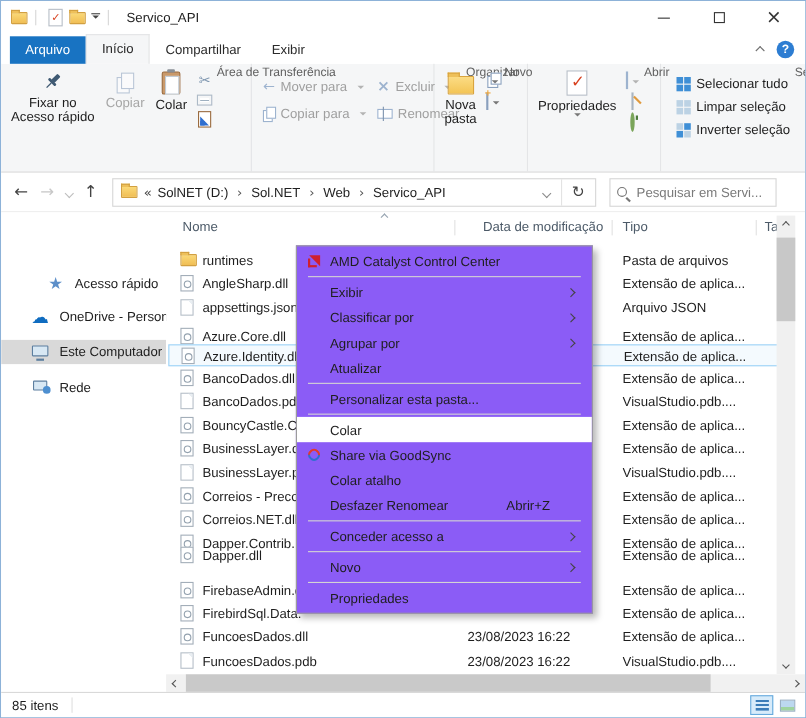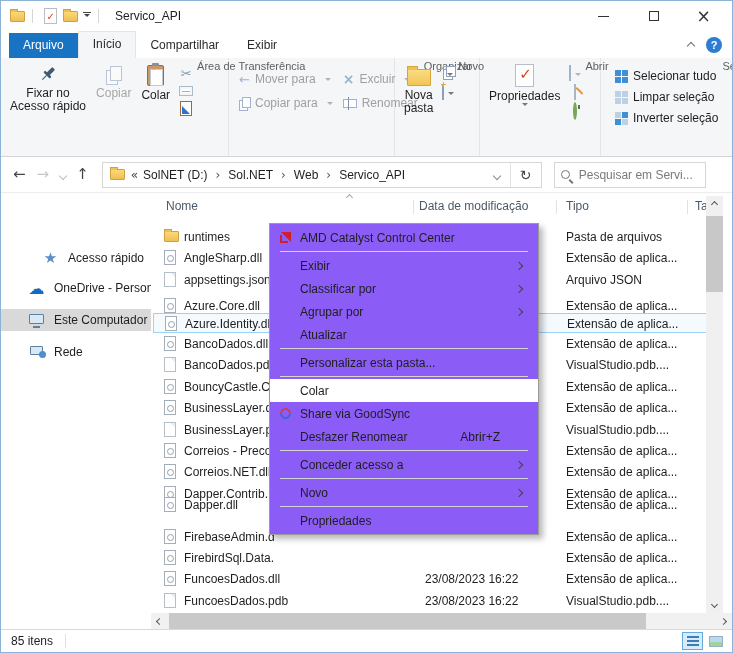--- a/index.html
+++ b/index.html
@@ -138,21 +138,21 @@
   
   .main{position:relative;height:420px;background:#fff;}
   .sidebar{position:absolute;left:0;top:0;width:150px;height:100%;overflow:hidden;}
   .side-item{position:absolute;left:0;width:100%;height:22px;display:flex;align-items:center;gap:9px;padding-left:27px;white-space:nowrap;overflow:hidden;}
   .side-item.indent{padding-left:41px;}
   .side-item.selected{background:#d9d9d9;}
   .sic{width:17px;display:flex;justify-content:center;flex:none;}
 
   .list{position:absolute;left:150px;top:0;right:0;bottom:0;overflow:hidden;}
   .lh{position:absolute;top:6px;color:#4c5a68;white-space:nowrap;}
-  .lh-nome{left:15px;} .lh-data{left:268px;} .lh-tipo{left:415px;}
+  .lh-nome{left:15px;} .lh-data{left:288px;} .lh-tipo{left:415px;}
   .lh-tam{left:544px;width:15px;overflow:hidden;}
   .lh-sep{position:absolute;top:7px;width:1px;height:14px;background:#e2e2e2;}
   .sort-caret{position:absolute;left:196px;top:2px;width:5px;height:5px;border-left:1.5px solid #98a5b2;border-top:1.5px solid #98a5b2;transform:rotate(45deg);}
   .row{position:absolute;left:2px;width:556px;height:20px;}
   .row.selected{border:1px solid #9cd2f7;background:rgba(224,242,252,.35);}
   .row .ric{position:absolute;left:11px;top:2px;}
   .row .name{position:absolute;left:31px;top:3px;white-space:nowrap;}
   .row .date{position:absolute;left:272px;top:3px;white-space:nowrap;}
   .row .type{position:absolute;left:413px;top:3px;white-space:nowrap;max-width:142px;overflow:hidden;}
 
@@ -580,20 +580,24 @@
         <span class="mi-label">Colar</span>
       </div>
       <div class="menu-item">
         <span class="mi-icon">
           <span class="ic-goodsync"></span>
         </span>
         <span class="mi-label">Share via GoodSync</span>
       </div>
       <div class="menu-item">
         <span class="mi-icon"></span>
+        <span class="mi-label">Colar atalho</span>
+      </div>
+      <div class="menu-item">
+        <span class="mi-icon"></span>
         <span class="mi-label">Desfazer Renomear</span>
         <span class="mi-shortcut">Abrir+Z</span>
       </div>
       <div class="menu-sep"></div>
       <div class="menu-item">
         <span class="mi-icon"></span>
         <span class="mi-label">Conceder acesso a</span>
         <span class="mi-chev"></span>
       </div>
       <div class="menu-sep"></div>

